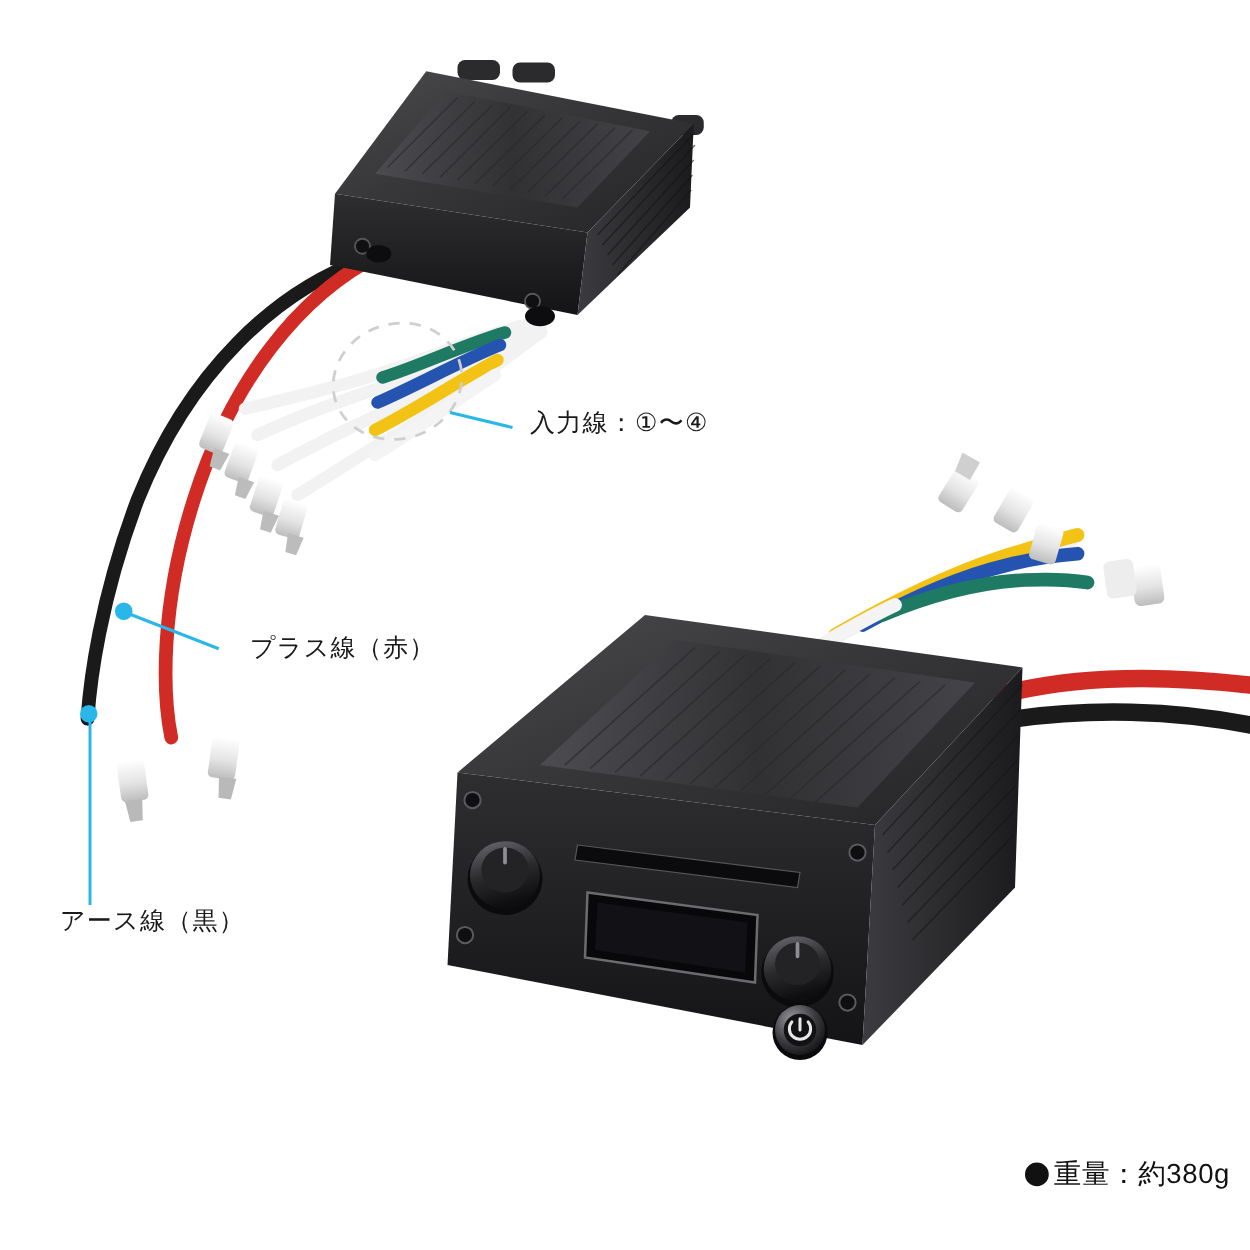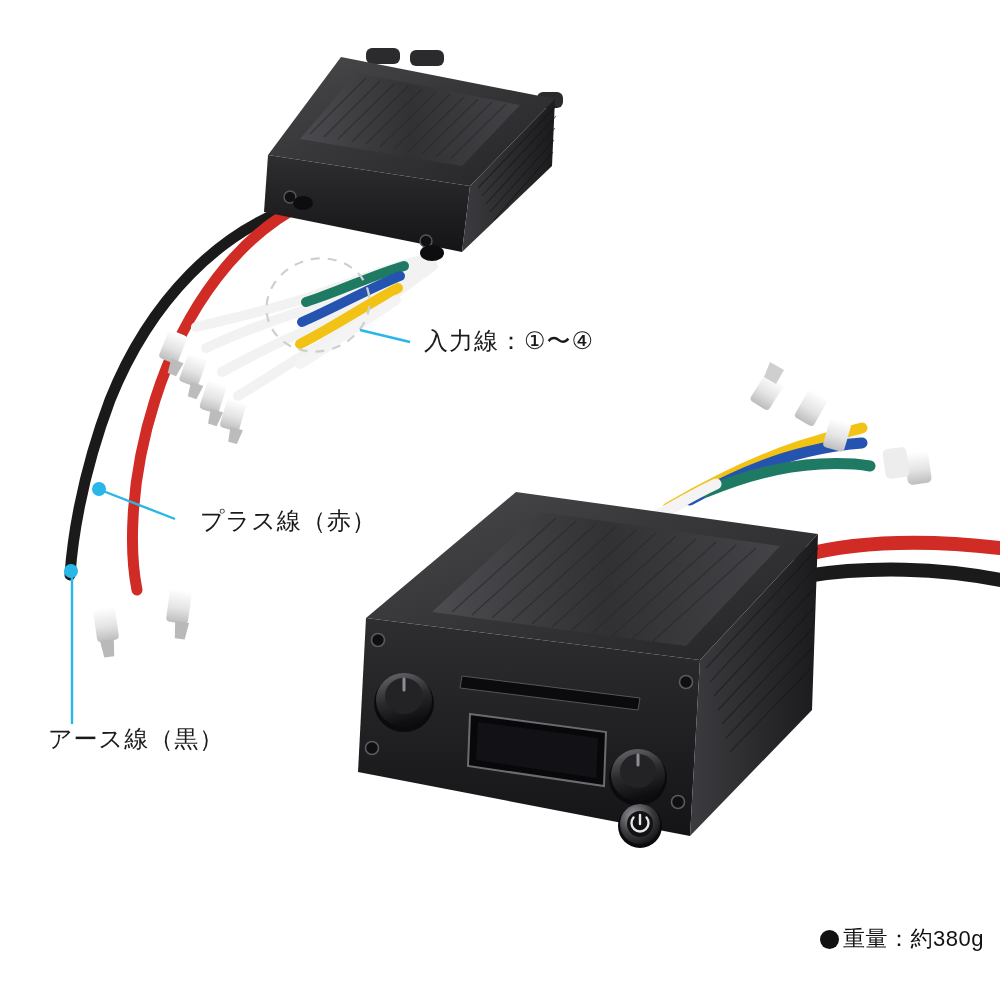--- a/index.html
+++ b/index.html
@@ -1,21 +1,21 @@
 <!DOCTYPE html>
 <html><head>
 <meta charset="utf-8">
 <style>
   html,body{margin:0;padding:0;background:#ffffff;}
   body{width:1000px;height:1000px;position:relative;overflow:hidden;
        font-family:"Liberation Sans","DejaVu Sans",sans-serif;color:#111;}
   .stage{position:absolute;inset:0;}
   svg.scene{position:absolute;left:0;top:0;width:1000px;height:1000px;}
   .lbl{position:absolute;white-space:nowrap;font-size:27px;letter-spacing:1px;color:#1a1a1a;}
-  .lbl.big{font-size:24px;}
+  .lbl.big{font-size:20px;}
   .weight{position:absolute;right:16px;bottom:46px;font-size:22px;letter-spacing:0.5px;
           display:flex;align-items:center;gap:4px;color:#111;}
   .dot{display:inline-block;width:19px;height:19px;border-radius:50%;background:#111;}
 </style>
 </head>
 <body>
 
 <div class="stage">
 
 <svg class="scene" viewBox="0 0 1000 1000">

